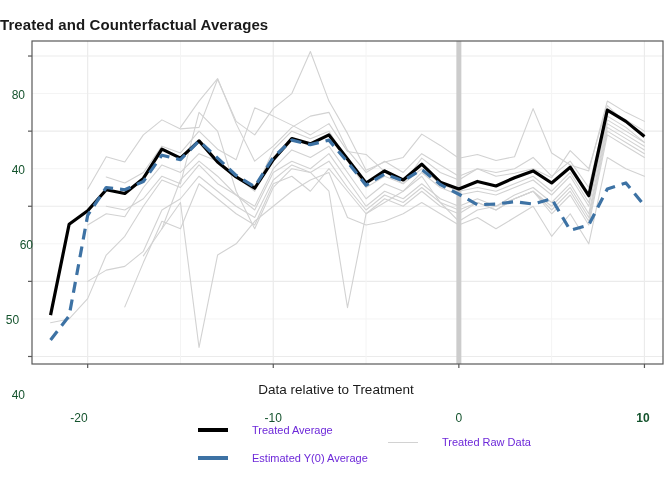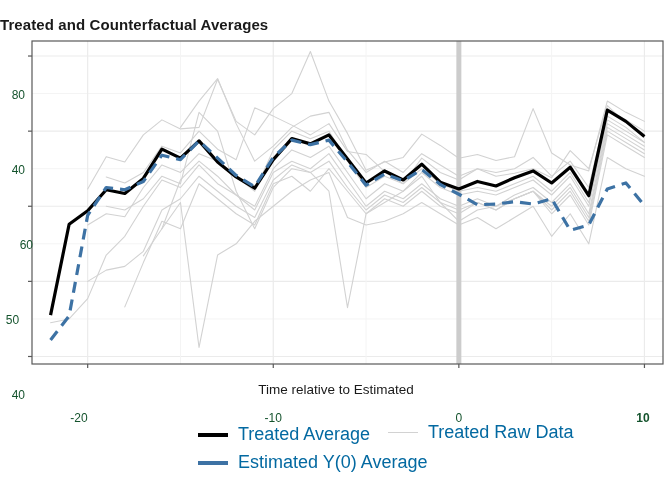--- a/index.html
+++ b/index.html
@@ -58,37 +58,37 @@
     position: absolute;
     left: 0;
     top: 418px;
     width: 672px;
     height: 60px;
   }
   .legend-entry {
     position: absolute;
     display: flex;
     align-items: center;
-    gap: 10px;
-    font-size: 18px;
-    color: #0369a1;
+    gap: 24px;
+    font-size: 11px;
+    color: #6d28d9;
     white-space: nowrap;
   }
   .legend-key {
     display: inline-block;
     width: 30px;
     height: 0;
     flex: 0 0 30px;
   }
   .key-treated  { border-top: 4px solid #000000; }
   .key-est      { border-top: 4px solid #3d72a4; }
   .key-raw      { border-top: 1.4px solid #d2d2d2; }
   #entry-treated { left: 198px; top: 6px; }
   #entry-est     { left: 198px; top: 34px; }
-  #entry-raw     { left: 388px; top: 4px; text-align: center; }
+  #entry-raw     { left: 388px; top: 18px; text-align: center; }
   svg { display: block; }
 </style>
 </head>
 <body>
 
 <div id="chart-root">
 
   <div class="plot-title">Treated and Counterfactual Averages</div>
 
   <svg id="plot-svg" width="672" height="480">
@@ -135,21 +135,21 @@
         <line x1="28" x2="32" y1="206.25581395348837" y2="206.25581395348837" stroke="#595959" stroke-width="1.2"></line>
         <line x1="28" x2="32" y1="131.13953488372096" y2="131.13953488372096" stroke="#595959" stroke-width="1.2"></line>
         <line x1="28" x2="32" y1="56.02325581395348" y2="56.02325581395348" stroke="#595959" stroke-width="1.2"></line>
         <line x1="87.6764705882353" x2="87.6764705882353" y1="364" y2="368" stroke="#595959" stroke-width="1.2"></line>
         <line x1="273.2647058823529" x2="273.2647058823529" y1="364" y2="368" stroke="#595959" stroke-width="1.2"></line>
         <line x1="458.8529411764706" x2="458.8529411764706" y1="364" y2="368" stroke="#595959" stroke-width="1.2"></line>
         <line x1="644.4411764705882" x2="644.4411764705882" y1="364" y2="368" stroke="#595959" stroke-width="1.2"></line>
       </g>
     </svg>
 
-  <div class="x-axis-title">Time relative to Estimated</div>
+  <div class="x-axis-title">Data relative to Treatment</div>
 
   <div class="legend">
     <div class="legend-entry" id="entry-treated">
       <span class="legend-key key-treated"></span>
       <span>Treated Average</span>
     </div>
     <div class="legend-entry" id="entry-est">
       <span class="legend-key key-est"></span>
       <span>Estimated Y(0) Average</span>
     </div>

